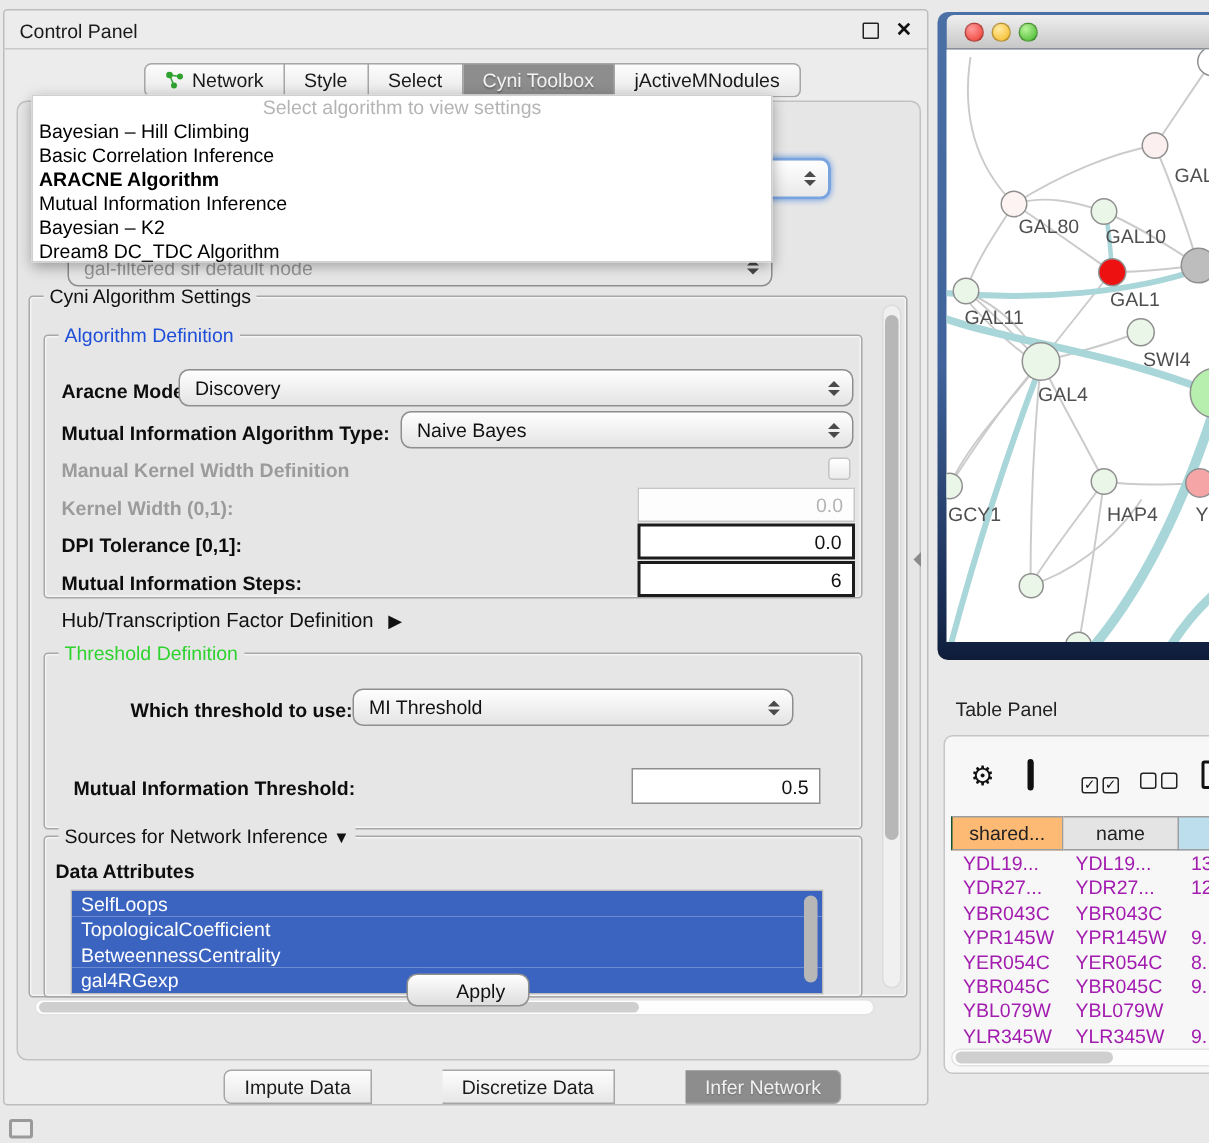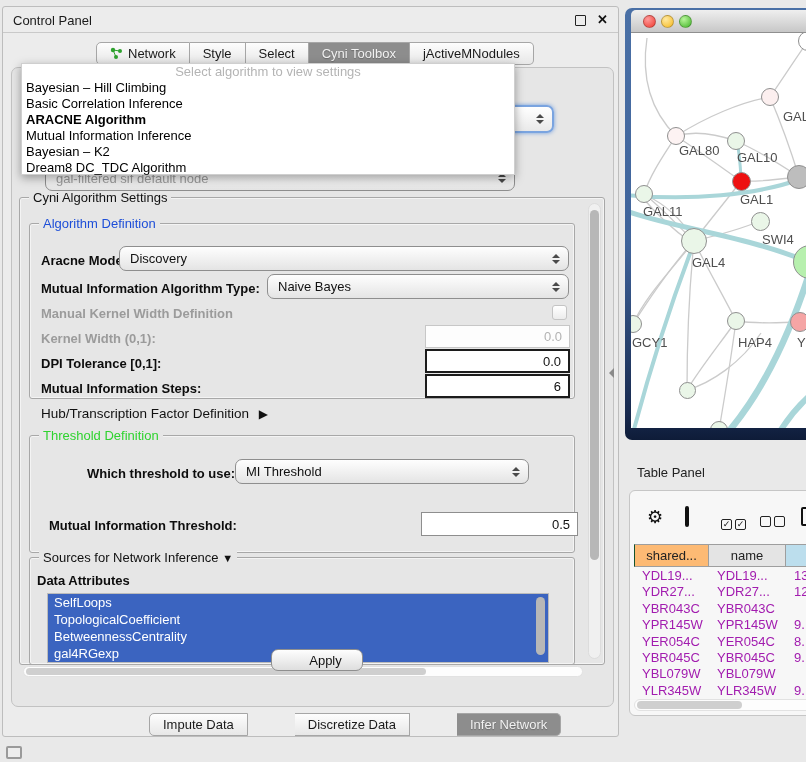--- a/index.html
+++ b/index.html
@@ -208,21 +208,21 @@
   </div>
   <span class="abs lbl" style="left:84px; top:459px;">Which threshold to use:</span>
   <div class="abs combo" style="left:232px; top:452px; width:294px; height:25px;">
     <span>MI Threshold</span>
     <span class="spinner">
         <span class="spin-up"></span>
         <span class="spin-down"></span>
       </span>
   </div>
   <span class="abs lbl" style="left:46px; top:511px;">Mutual Information Threshold:</span>
-  <div class="abs field" style="left:418px; top:505px; width:157px; height:24px;padding-left:28px;">
+  <div class="abs field" style="left:418px; top:505px; width:126px; height:24px;padding-left:28px;">
     <span>0.5</span>
   </div>
 
   <div class="abs groupbox" style="left:26px; top:550px; width:546px; height:108px;">
     <span class="grouplabel" style="color:#111;">
       <span>Sources for Network Inference</span>
       <span style="font-size:11px;">▼</span>
     </span>
   </div>
   <span class="abs lbl" style="left:34px; top:566px;">Data Attributes</span>
@@ -233,21 +233,21 @@
         <div class="attr-item">BetweennessCentrality</div>
         <div class="attr-item">gal4RGexp</div>
       </div>
     <div class="vthumb" style="left:auto; right:3px; top:3px; width:9px; height:58px; position:absolute;"></div>
   </div>
 
   <div class="abs hscroll" style="left:20px; top:659px; width:560px; height:11px;">
     <div class="hthumb" style="left:2px; width:400px;"></div>
   </div>
 
-  <div class="abs btn" style="left:268px; top:642px; width:92px; height:22px;padding-left:17px;">
+  <div class="abs btn" style="left:268px; top:642px; width:82px; height:22px;padding-left:17px;">
     <span>Apply</span>
   </div>
 
   <div class="abs tabbar" style="left:146px; top:706px;gap:47px;">
     <div class="tab first">
         <span>Impute Data</span>
       </div>
     <div class="tab">
         <span>Discretize Data</span>
       </div>

